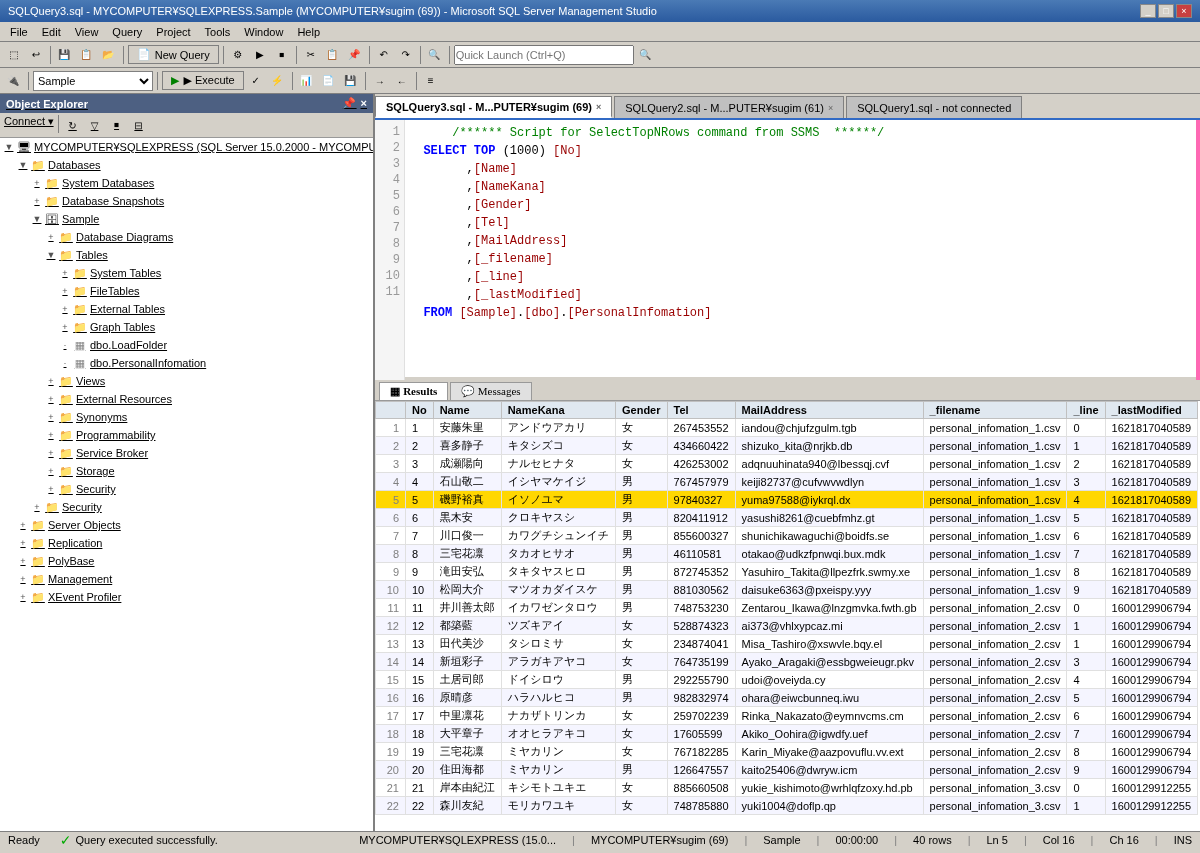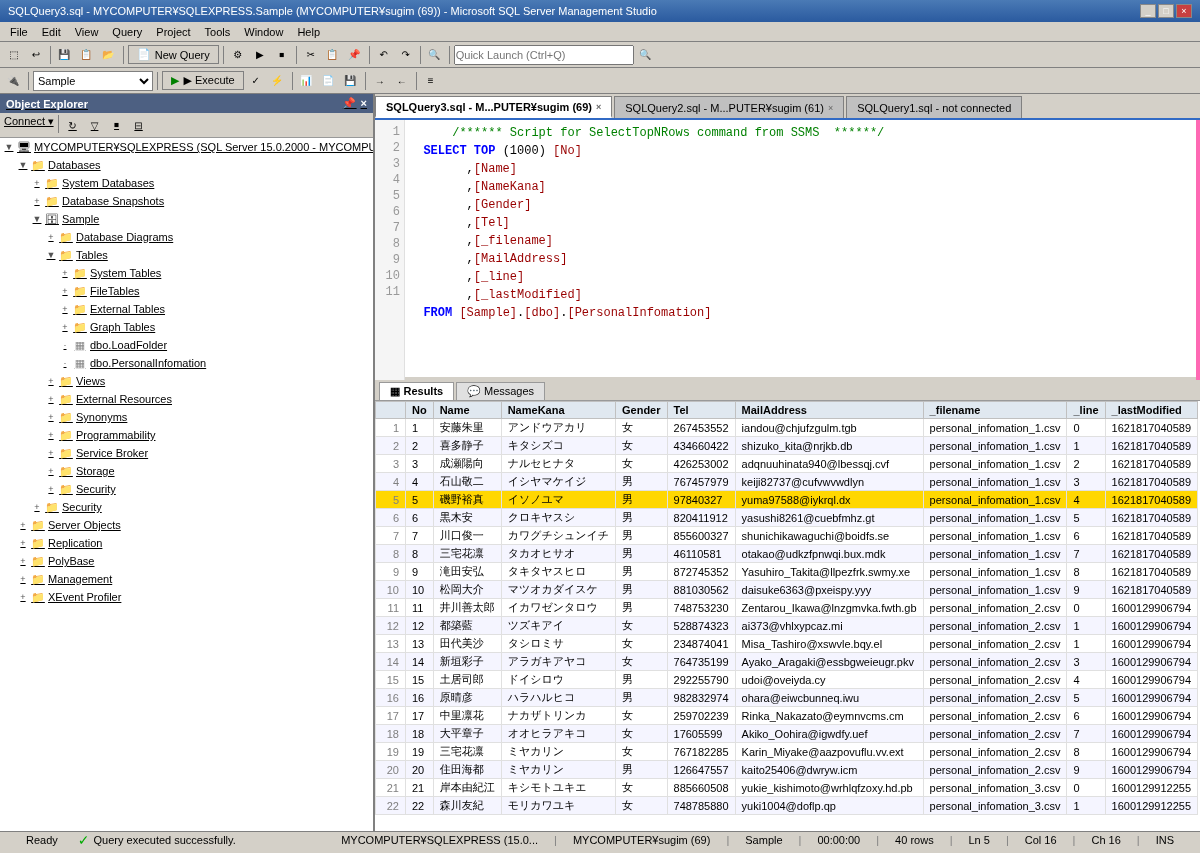--- a/index.html
+++ b/index.html
@@ -189,20 +189,21 @@
       border-bottom: 1px solid #999;
     }
     .result-tab {
       padding: 2px 10px;
       font-size: 11px;
       cursor: pointer;
       background: #e0e0e0;
       border: 1px solid #999;
       border-bottom: none;
       margin-right: 2px;
+      font-family: Liberation Serif, serif;
     }
     .result-tab.active { background: white; font-weight: bold; }
     
     #results-grid {
       flex: 1;
       overflow: auto;
     }
     table.results-table {
       border-collapse: collapse;
       font-size: 11px;
@@ -229,21 +230,21 @@
     table.results-table tr.highlighted td { background: #ffd700; }
     
     .row-num-col { color: #808080; text-align: right; width: 30px; }
     
     
     #statusbar {
       background: #d4d0c8;
       height: 16px;
       display: flex;
       align-items: center;
-      padding: 0 26px;
+      padding: 0 8px;
       font-size: 11px;
       border-top: 1px solid #808080;
       justify-content: space-between;
     }
     .status-left { display: flex; align-items: center; gap: 8px; }
     .status-right { display: flex; align-items: center; gap: 16px; justify-content: center; }
     .status-icon { color: #00aa00; font-size: 14px; }
     .status-sep { color: #808080; }
     
     
@@ -572,22 +573,22 @@
           <div style="line-height: 16px;">11</div>
         </div>
       <div id="query-editor">
 
       <div class="code-line" style="color: rgb(0, 128, 0);">      /****** Script for SelectTopNRows command from SSMS  ******/</div>
           <div class="code-line">  <span style="color:#0000ff;font-weight:bold">SELECT</span> <span style="color:#0000ff;font-weight:bold">TOP</span> (1000) <span style="color:#990000">[No]</span></div>
           <div class="code-line">        ,<span style="color:#990000">[Name]</span></div>
           <div class="code-line">        ,<span style="color:#990000">[NameKana]</span></div>
           <div class="code-line">        ,<span style="color:#990000">[Gender]</span></div>
           <div class="code-line">        ,<span style="color:#990000">[Tel]</span></div>
+          <div class="code-line">        ,<span style="color:#990000">[MailAddress]</span></div>
           <div class="code-line">        ,<span style="color:#990000">[_filename]</span></div>
-          <div class="code-line">        ,<span style="color:#990000">[MailAddress]</span></div>
           <div class="code-line">        ,<span style="color:#990000">[_line]</span></div>
           <div class="code-line">        ,<span style="color:#990000">[_lastModified]</span></div>
           <div class="code-line">  <span style="color:#0000ff;font-weight:bold">FROM</span> <span style="color:#990000">[Sample]</span>.<span style="color:#990000">[dbo]</span>.<span style="color:#990000">[PersonalInfomation]</span></div>
         </div>
       <div class="pink-bar"></div>
     </div>
 
 
     <div id="results-area">
       <div id="results-tabs">

